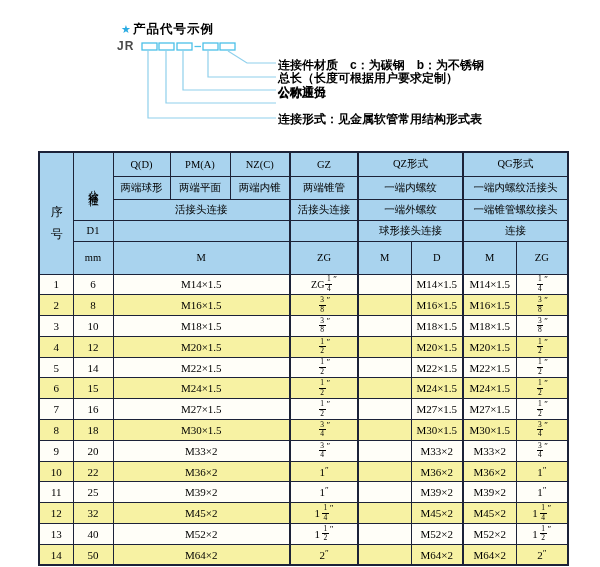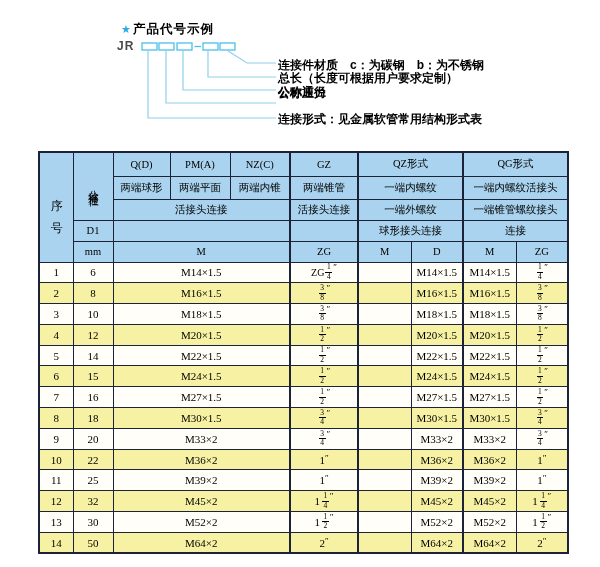--- a/index.html
+++ b/index.html
@@ -35,21 +35,21 @@
             border:2px solid var(--table-border);}
   table.ref th,table.ref td{border:1px solid var(--table-border);padding:0;margin:0;
             font-family:"Liberation Serif","DejaVu Serif",serif;font-weight:normal;
             font-size:10.5px;text-align:center;vertical-align:middle;overflow:hidden;white-space:nowrap;color:#000;}
   table.ref thead th{background:var(--header-bg);text-align:center;}
   table.ref .gb{border-left-width:2px;font-family:Liberation Serif, serif;}
   table.ref thead tr:nth-child(1){height:24px;}
   table.ref thead tr:nth-child(2){height:23px;}
   table.ref thead tr:nth-child(3){height:21px;}
   table.ref thead tr:nth-child(4){height:21px;margin-top:30px;}
-  table.ref thead tr:nth-child(5){height:21px;border-radius:10px;}
+  table.ref thead tr:nth-child(5){height:33px;border-radius:10px;}
   table.ref tbody tr{height:20.8px;background:#fffef8;}
   table.ref tbody tr:nth-child(even){background:var(--row-alt-bg);}
   table.ref tbody tr td{background:transparent;font-size:11px;}
 
   .v-seq{writing-mode:vertical-rl;letter-spacing:24px;font-size:12px;display:inline-block;padding-top:14px;}
   .v-dn{writing-mode:vertical-rl;letter-spacing:2px;font-size:10.5px;display:inline-block;}
 
   
   .frac{display:inline-block;vertical-align:middle;text-align:center;font-size:7.5px;line-height:1.15;margin:0 1px;}
   .frac .fn{display:block;border-bottom:1px solid #000;padding:0 1.5px;}
@@ -266,21 +266,21 @@
           <td>32</td>
           <td colspan="3">M45×2</td>
           <td class="gb"><span class="whole">1</span><span class="frac"><span class="fn">1</span><span class="fd">4</span></span><span class="inch">″</span></td>
           <td class="gb"></td>
           <td>M45×2</td>
           <td class="gb">M45×2</td>
           <td><span class="whole">1</span><span class="frac"><span class="fn">1</span><span class="fd">4</span></span><span class="inch">″</span></td>
         </tr>
         <tr>
           <td>13</td>
-          <td>30</td>
+          <td>40</td>
           <td colspan="3">M52×2</td>
           <td class="gb"><span class="whole">1</span><span class="frac"><span class="fn">1</span><span class="fd">2</span></span><span class="inch">″</span></td>
           <td class="gb"></td>
           <td>M52×2</td>
           <td class="gb">M52×2</td>
           <td><span class="whole">1</span><span class="frac"><span class="fn">1</span><span class="fd">2</span></span><span class="inch">″</span></td>
         </tr>
         <tr>
           <td>14</td>
           <td>50</td>

